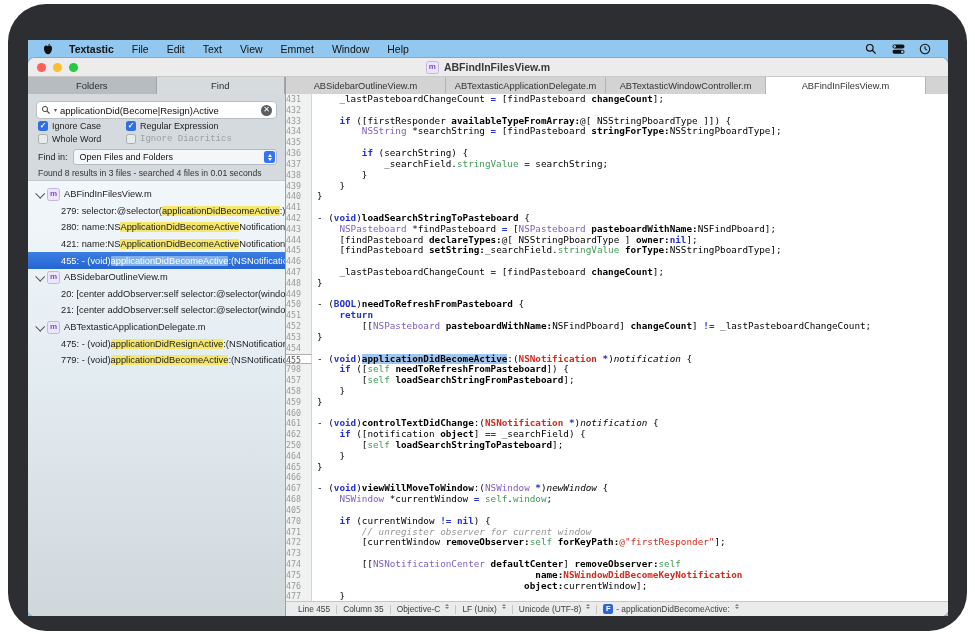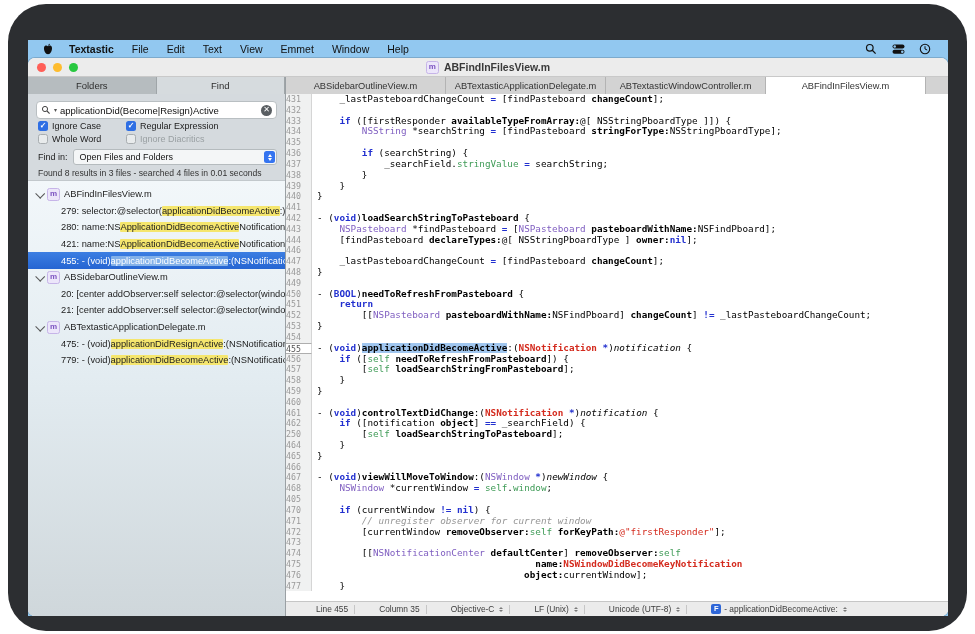--- a/index.html
+++ b/index.html
@@ -40,21 +40,21 @@
   .search-caret{font-size:6px;color:#555;line-height:1;}
   .search-input{flex:1;border:none;outline:none;background:transparent;font-size:9.5px;color:#111;
     font-family:"Liberation Sans",sans-serif;padding:0;min-width:0;}
   .clear-btn{flex:none;width:11px;height:11px;border-radius:50%;background:#595e62;color:#fff;font-size:8px;
     display:flex;align-items:center;justify-content:center;line-height:1;}
   .opts{position:absolute;left:10px;top:27px;right:6px;display:grid;grid-template-columns:88px auto;row-gap:3px;}
   .opt{display:flex;align-items:center;gap:4px;font-size:9px;color:#222;}
   .opt .cb{width:10px;height:10px;border-radius:2.5px;flex:none;box-sizing:border-box;}
   .cb.on{background:#2f6fe4;color:#fff;font-size:8px;font-weight:bold;display:flex;align-items:center;justify-content:center;line-height:1;}
   .cb.off{background:#e8ebec;border:1px solid #a8adb0;}
-  .opt.disabled{color:#9aa0a3;}
+  .opt.disabled{color:#9aa0a3;font-family:Liberation Mono, monospace;}
   .find-in-row{position:absolute;left:10px;top:56px;right:8px;height:14px;display:flex;align-items:center;gap:5px;font-size:9px;color:#222;}
   .dropdown{flex:1;height:14px;background:#f4f6f7;border:1px solid #b5bbbe;border-radius:3px;display:flex;align-items:center;
     padding-left:6px;font-size:9px;color:#111;position:relative;}
   .stepper{position:absolute;right:1px;top:1px;bottom:1px;width:11px;background:#3574f0;border-radius:2.5px;
     display:flex;flex-direction:column;align-items:center;justify-content:center;gap:1px;}
   .tri-up{width:0;height:0;border-left:2.5px solid transparent;border-right:2.5px solid transparent;border-bottom:3px solid #fff;}
   .tri-dn{width:0;height:0;border-left:2.5px solid transparent;border-right:2.5px solid transparent;border-top:3px solid #fff;}
   .summary{position:absolute;left:10px;top:74px;font-size:8.6px;color:#333;}
   .results{position:absolute;left:0;top:103px;width:100%;bottom:0;border-top:1px solid #c2c8cc;
     background:linear-gradient(180deg,#f2f7fa 0%,#e3ecf1 45%,#cfd7db 100%);padding-top:5px;box-sizing:border-box;}
@@ -86,21 +86,21 @@
   .tok-rs{color:#d42b1e;}
   .tok-g{color:#3f9b57;}
   .tok-cm{color:#969696;font-style:italic;}
   .tok-it{font-style:italic;}
   .tok-m{font-weight:bold;}
   .tok-selm{font-weight:bold;background:#a0c6ef;}
 
   
   .statusbar{position:absolute;left:0;bottom:0;right:0;height:14px;background:#ebebeb;border-top:1px solid #c6c6c6;
     display:flex;align-items:center;font-size:8.4px;color:#3c3c3c;padding-left:6px;overflow:hidden;}
-  .sb-item{display:flex;align-items:center;gap:3px;padding:0 6px;white-space:nowrap;margin-left:18px;}
+  .sb-item{display:flex;align-items:flex-start;gap:3px;padding:0 6px;white-space:nowrap;}
   .sb-sep{width:1px;height:9px;background:#c6c6c6;flex:none;}
   .pu{display:flex;flex-direction:column;gap:1px;margin-left:2px;}
   .pu .tri-up{border-bottom-color:#7a7a7a;border-left-width:2px;border-right-width:2px;border-bottom-width:2.5px;}
   .pu .tri-dn{border-top-color:#7a7a7a;border-left-width:2px;border-right-width:2px;border-top-width:2.5px;}
   .f-badge{width:10px;height:10px;border-radius:2px;background:#2e66d8;color:#fff;font-size:7.5px;font-weight:bold;
     display:flex;align-items:center;justify-content:center;line-height:1;}
 </style>
 </head>
 <body>
 
@@ -266,31 +266,32 @@
           <div class="code-line"><span class="ln">435</span><span class="ct"></span></div>
           <div class="code-line"><span class="ln">436</span><span class="ct"><span class="tok-p">        </span><span class="tok-k">if</span><span class="tok-p"> (searchString) {</span></span></div>
           <div class="code-line"><span class="ln">437</span><span class="ct"><span class="tok-p">            _searchField.</span><span class="tok-g">stringValue</span><span class="tok-p"> </span><span class="tok-op">=</span><span class="tok-p"> searchString;</span></span></div>
           <div class="code-line"><span class="ln">438</span><span class="ct"><span class="tok-p">        }</span></span></div>
           <div class="code-line"><span class="ln">439</span><span class="ct"><span class="tok-p">    }</span></span></div>
           <div class="code-line"><span class="ln">440</span><span class="ct"><span class="tok-p">}</span></span></div>
           <div class="code-line"><span class="ln">441</span><span class="ct"></span></div>
           <div class="code-line"><span class="ln">442</span><span class="ct"><span class="tok-p">- (</span><span class="tok-k">void</span><span class="tok-p">)</span><span class="tok-m">loadSearchStringToPasteboard</span><span class="tok-p"> {</span></span></div>
           <div class="code-line"><span class="ln">443</span><span class="ct"><span class="tok-p">    </span><span class="tok-ty">NSPasteboard</span><span class="tok-p"> *findPasteboard </span><span class="tok-op">=</span><span class="tok-p"> [</span><span class="tok-ty">NSPasteboard</span><span class="tok-p"> </span><span class="tok-m">pasteboardWithName:</span><span class="tok-p">NSFindPboard];</span></span></div>
           <div class="code-line"><span class="ln">444</span><span class="ct"><span class="tok-p">    [findPasteboard </span><span class="tok-m">declareTypes:</span><span class="tok-p">@[ NSStringPboardType ] </span><span class="tok-m">owner:</span><span class="tok-k">nil</span><span class="tok-p">];</span></span></div>
+          <div class="code-line"><span class="ln">445</span><span class="ct"><span class="tok-p">    [findPasteboard </span><span class="tok-m">setString:</span><span class="tok-p">_searchField.</span><span class="tok-g">stringValue</span><span class="tok-p"> </span><span class="tok-m">forType:</span><span class="tok-p">NSStringPboardType];</span></span></div>
           <div class="code-line"><span class="ln">446</span><span class="ct"></span></div>
           <div class="code-line"><span class="ln">447</span><span class="ct"><span class="tok-p">    _lastPasteboardChangeCount </span><span class="tok-op">=</span><span class="tok-p"> [findPasteboard </span><span class="tok-m">changeCount</span><span class="tok-p">];</span></span></div>
           <div class="code-line"><span class="ln">448</span><span class="ct"><span class="tok-p">}</span></span></div>
           <div class="code-line"><span class="ln">449</span><span class="ct"></span></div>
           <div class="code-line"><span class="ln">450</span><span class="ct"><span class="tok-p">- (</span><span class="tok-k">BOOL</span><span class="tok-p">)</span><span class="tok-m">needToRefreshFromPasteboard</span><span class="tok-p"> {</span></span></div>
           <div class="code-line"><span class="ln">451</span><span class="ct"><span class="tok-p">    </span><span class="tok-k">return</span></span></div>
           <div class="code-line"><span class="ln">452</span><span class="ct"><span class="tok-p">        [[</span><span class="tok-ty">NSPasteboard</span><span class="tok-p"> </span><span class="tok-m">pasteboardWithName:</span><span class="tok-p">NSFindPboard] </span><span class="tok-m">changeCount</span><span class="tok-p">] </span><span class="tok-op">!=</span><span class="tok-p"> _lastPasteboardChangeCount;</span></span></div>
           <div class="code-line"><span class="ln">453</span><span class="ct"><span class="tok-p">}</span></span></div>
           <div class="code-line"><span class="ln">454</span><span class="ct"></span></div>
           <div class="code-line"><span class="ln cur">455</span><span class="ct"><span class="tok-p">- (</span><span class="tok-k">void</span><span class="tok-p">)</span><span class="tok-selm">applicationDidBecomeActive</span><span class="tok-p">:(</span><span class="tok-r">NSNotification</span><span class="tok-p"> </span><span class="tok-k">*</span><span class="tok-p">)</span><span class="tok-it">notification</span><span class="tok-p"> {</span></span></div>
-          <div class="code-line"><span class="ln">456</span><span class="ct"><span class="tok-p">    </span><span class="tok-k">if</span><span class="tok-p"> ([</span><span class="tok-g">self</span><span class="tok-p"> </span><span class="tok-m">needToRefreshFromPasteboard</span><span class="tok-p">]) {</span></span></div>
+          <div class="code-line"><span class="ln">798</span><span class="ct"><span class="tok-p">    </span><span class="tok-k">if</span><span class="tok-p"> ([</span><span class="tok-g">self</span><span class="tok-p"> </span><span class="tok-m">needToRefreshFromPasteboard</span><span class="tok-p">]) {</span></span></div>
           <div class="code-line"><span class="ln">457</span><span class="ct"><span class="tok-p">        [</span><span class="tok-g">self</span><span class="tok-p"> </span><span class="tok-m">loadSearchStringFromPasteboard</span><span class="tok-p">];</span></span></div>
           <div class="code-line"><span class="ln">458</span><span class="ct"><span class="tok-p">    }</span></span></div>
           <div class="code-line"><span class="ln">459</span><span class="ct"><span class="tok-p">}</span></span></div>
           <div class="code-line"><span class="ln">460</span><span class="ct"></span></div>
           <div class="code-line"><span class="ln">461</span><span class="ct"><span class="tok-p">- (</span><span class="tok-k">void</span><span class="tok-p">)</span><span class="tok-m">controlTextDidChange</span><span class="tok-p">:(</span><span class="tok-r">NSNotification</span><span class="tok-p"> </span><span class="tok-k">*</span><span class="tok-p">)</span><span class="tok-it">notification</span><span class="tok-p"> {</span></span></div>
           <div class="code-line"><span class="ln">462</span><span class="ct"><span class="tok-p">    </span><span class="tok-k">if</span><span class="tok-p"> ([notification </span><span class="tok-m">object</span><span class="tok-p">] </span><span class="tok-op">==</span><span class="tok-p"> _searchField) {</span></span></div>
           <div class="code-line"><span class="ln">250</span><span class="ct"><span class="tok-p">        [</span><span class="tok-g">self</span><span class="tok-p"> </span><span class="tok-m">loadSearchStringToPasteboard</span><span class="tok-p">];</span></span></div>
           <div class="code-line"><span class="ln">464</span><span class="ct"><span class="tok-p">    }</span></span></div>
           <div class="code-line"><span class="ln">465</span><span class="ct"><span class="tok-p">}</span></span></div>
           <div class="code-line"><span class="ln">466</span><span class="ct"></span></div>

